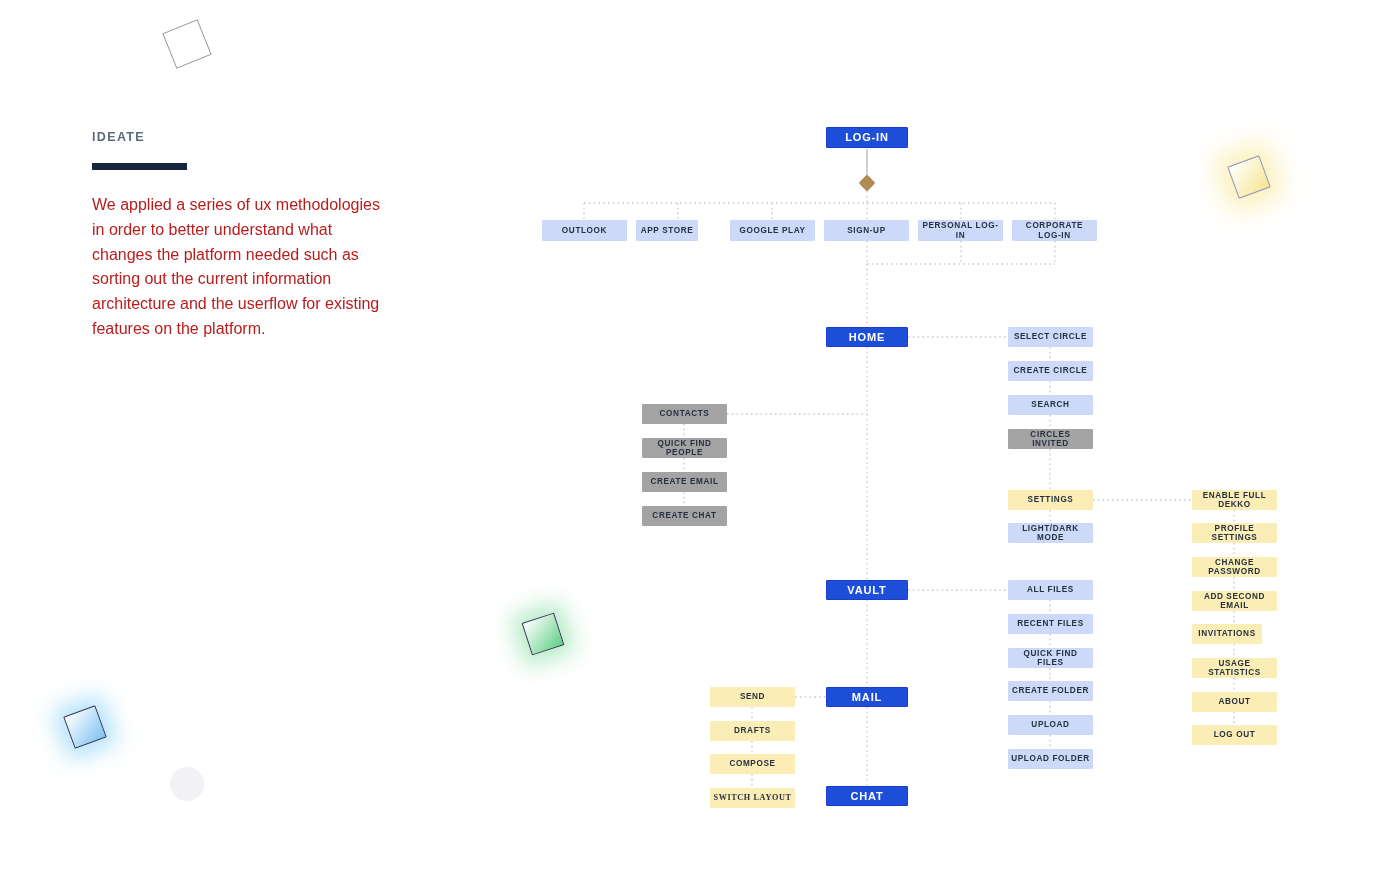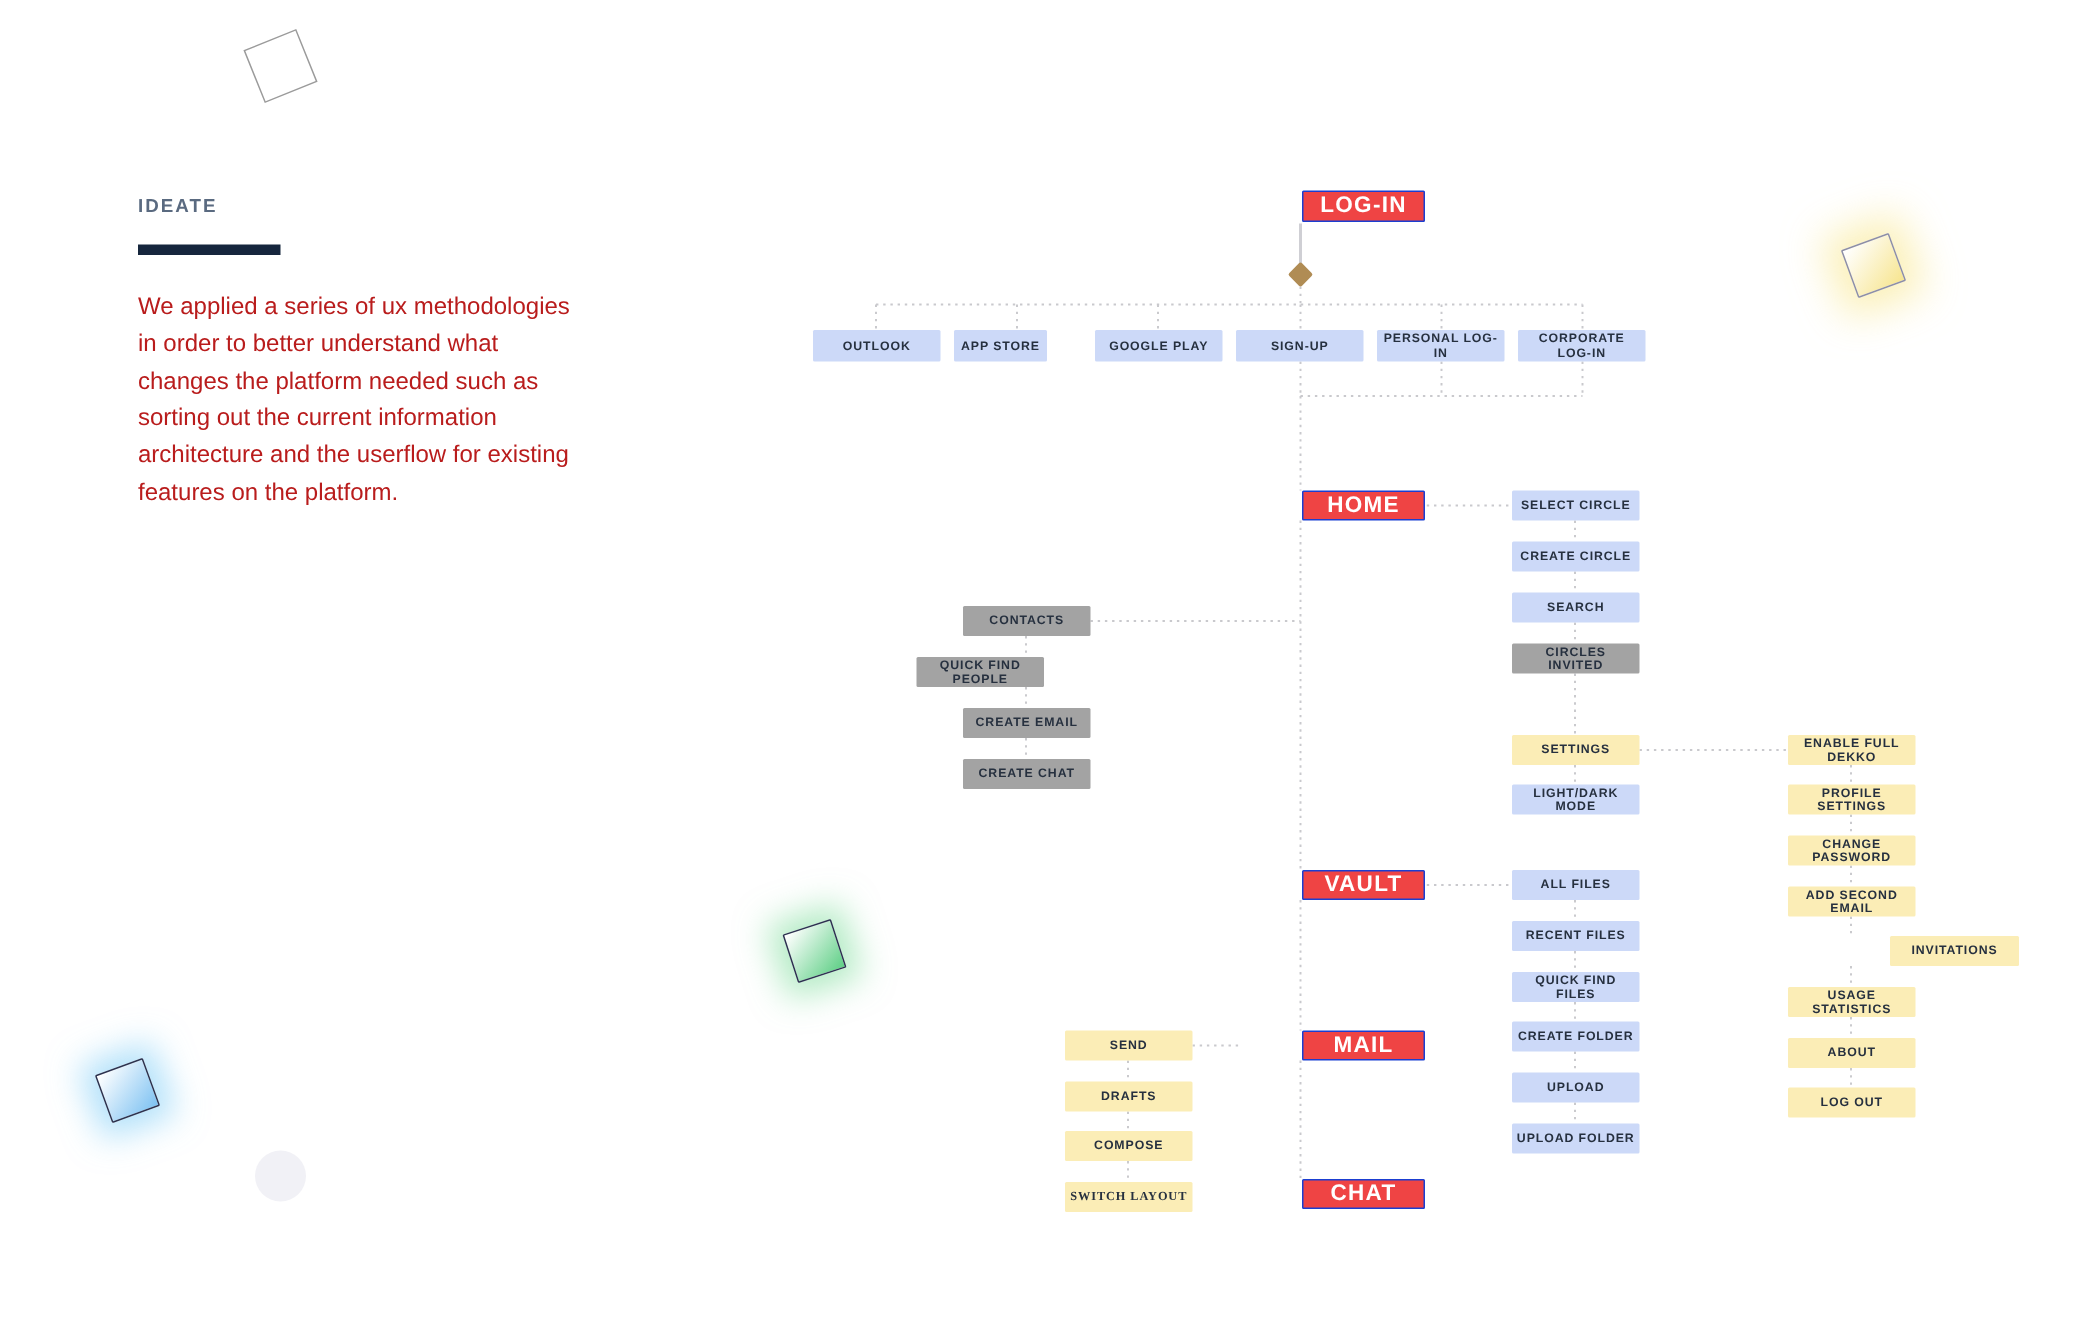--- a/index.html
+++ b/index.html
@@ -48,22 +48,22 @@
   
   #chart { position:absolute; left:0; top:0; width:1400px; height:881px; }
   #wires { position:absolute; left:0; top:0; width:1400px; height:881px; }
 
   .node {
     position:absolute; display:flex; align-items:center; justify-content:center;
     text-align:center; font-size:8.2px; font-weight:700; letter-spacing:.62px;
     line-height:1.1; text-transform:uppercase; padding:0 3px;
     border-radius:1px; user-select:none;
   }
-  .n-primary { background:#ef4444; color:#ffffff; border:1px solid #1b3ed1;
-               font-size:15px; letter-spacing:.85px;margin-left:42px; }
+  .n-primary { background:#1d4ed8; color:#ffffff; border:1px solid #1b3ed1;
+               font-size:11px; letter-spacing:.85px; }
   .n-blue    { background:#ccd9f8; color:#26303f; }
   .n-green   { background:#a3a3a3; color:#26303f; }
   .n-yellow  { background:#fbedb6; color:#26303f; }
 
   .diamond {
     position:absolute; width:12px; height:12px; background:#b08c54;
     transform:rotate(45deg); border-radius:1.5px;
   }
 </style>
 </head>
@@ -193,21 +193,21 @@
       </div>
       <div class="node n-yellow" style="left: 1008px; top: 490px; width: 85px; height: 20px;">
         <span>SETTINGS</span>
       </div>
       <div class="node n-blue" style="left: 1008px; top: 523px; width: 85px; height: 20px;">
         <span>LIGHT/DARK MODE</span>
       </div>
       <div class="node n-green" style="left: 642px; top: 404px; width: 85px; height: 20px;">
         <span>CONTACTS</span>
       </div>
-      <div class="node n-green" style="left: 611px; top: 438px; width: 85px; height: 20px;">
+      <div class="node n-green" style="left: 642px; top: 438px; width: 85px; height: 20px;">
         <span>QUICK FIND PEOPLE</span>
       </div>
       <div class="node n-green" style="left: 642px; top: 472px; width: 85px; height: 20px;">
         <span>CREATE EMAIL</span>
       </div>
       <div class="node n-green" style="left: 642px; top: 506px; width: 85px; height: 20px;">
         <span>CREATE CHAT</span>
       </div>
       <div class="node n-primary" style="left: 826px; top: 580px; width: 82px; height: 20px;">
         <span>VAULT</span>
@@ -253,21 +253,21 @@
       </div>
       <div class="node n-yellow" style="left: 1192px; top: 523px; width: 85px; height: 20px;">
         <span>PROFILE SETTINGS</span>
       </div>
       <div class="node n-yellow" style="left: 1192px; top: 557px; width: 85px; height: 20px;">
         <span>CHANGE PASSWORD</span>
       </div>
       <div class="node n-yellow" style="left: 1192px; top: 591px; width: 85px; height: 20px;">
         <span>ADD SECOND EMAIL</span>
       </div>
-      <div class="node n-yellow" style="left: 1260px; top: 624px; width: 86px; height: 20px;">
+      <div class="node n-yellow" style="left: 1192px; top: 624px; width: 70px; height: 20px;">
         <span>INVITATIONS</span>
       </div>
       <div class="node n-yellow" style="left: 1192px; top: 658px; width: 85px; height: 20px;">
         <span>USAGE STATISTICS</span>
       </div>
       <div class="node n-yellow" style="left: 1192px; top: 692px; width: 85px; height: 20px;">
         <span>ABOUT</span>
       </div>
       <div class="node n-yellow" style="left: 1192px; top: 725px; width: 85px; height: 20px;">
         <span>LOG OUT</span>

